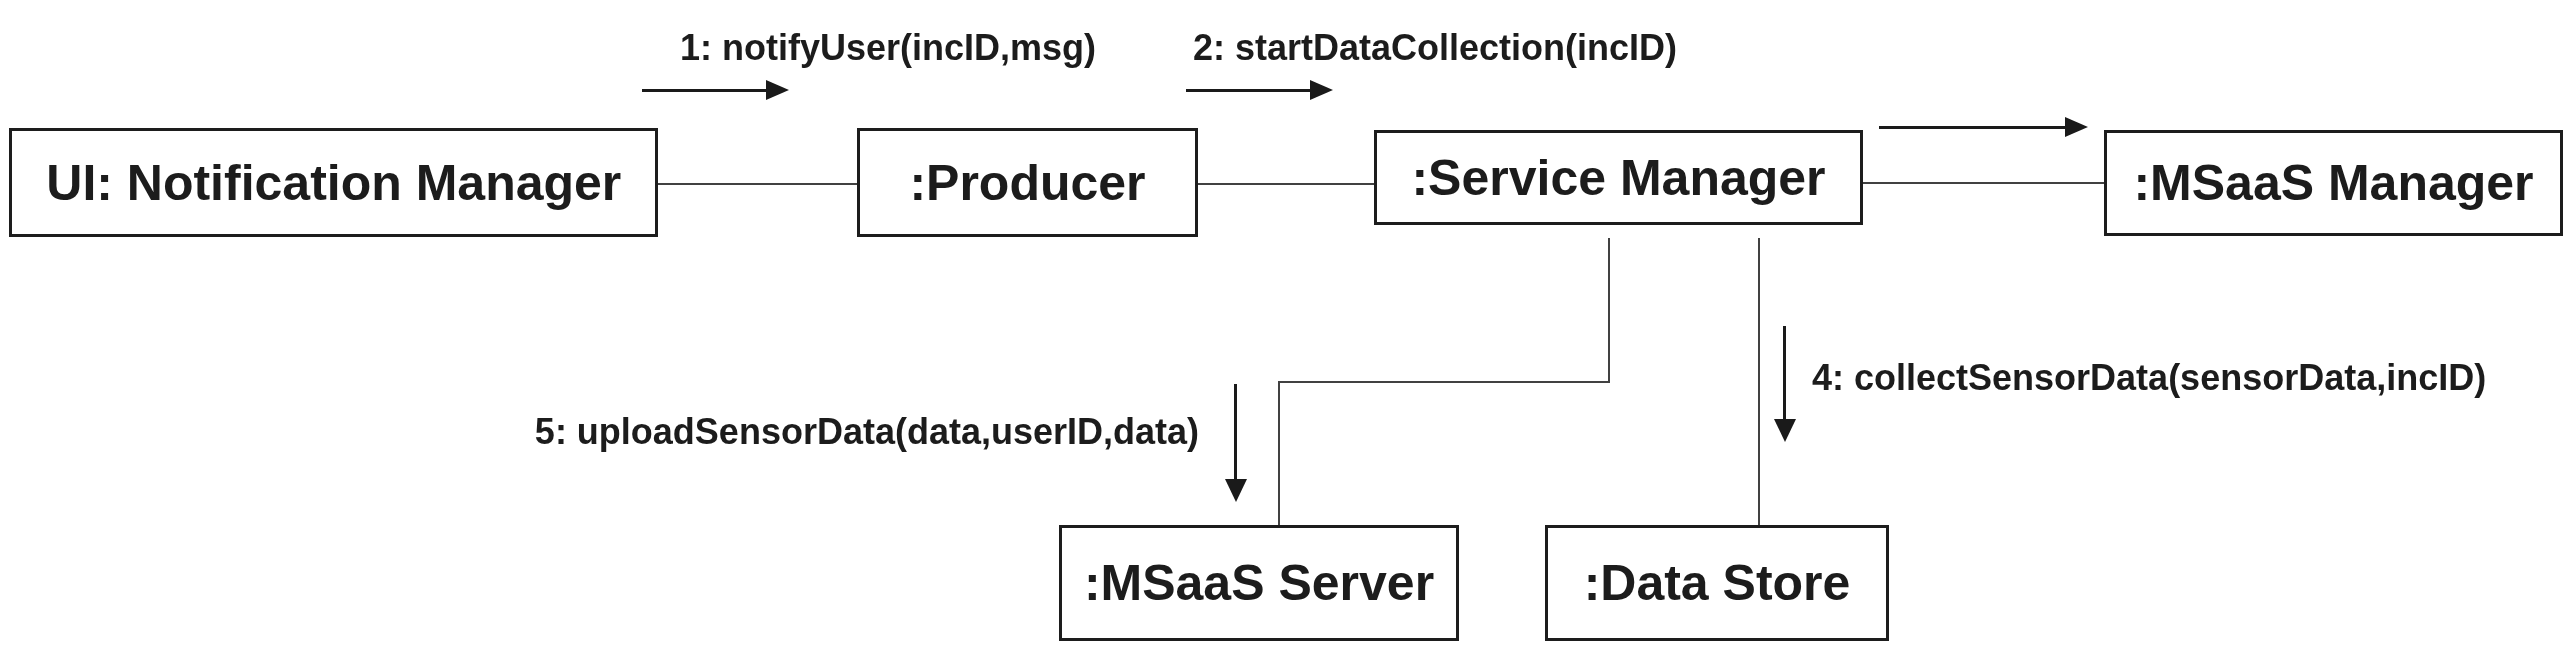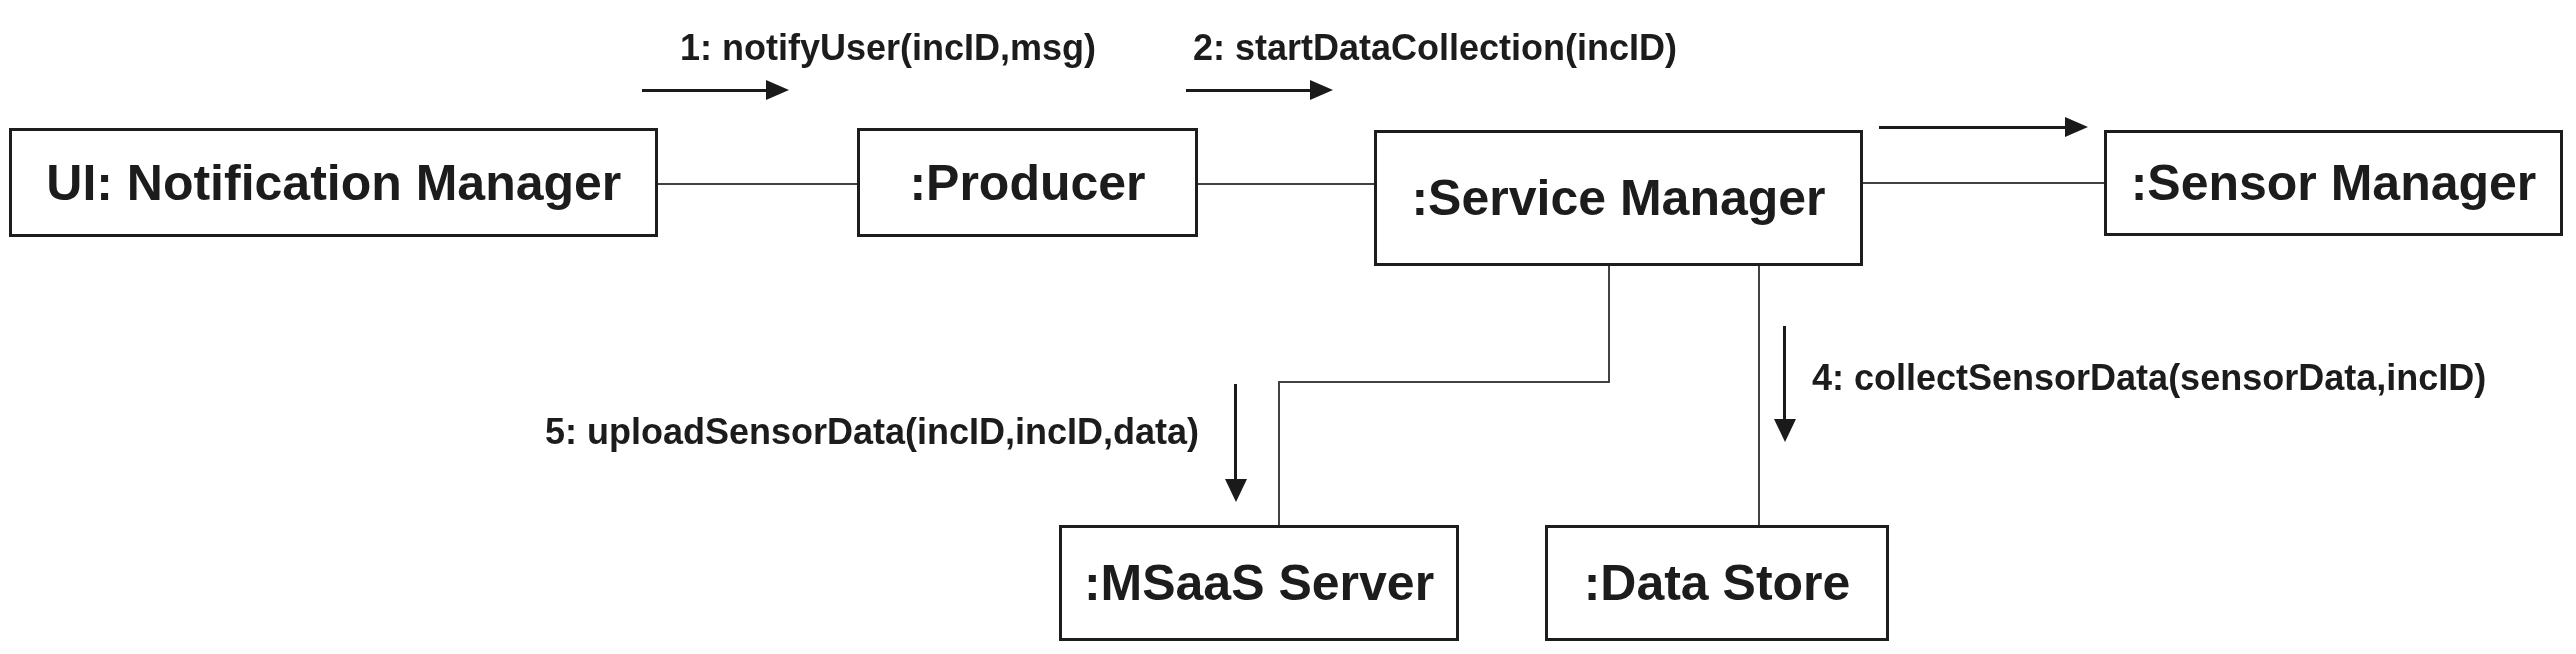--- a/index.html
+++ b/index.html
@@ -22,21 +22,21 @@
     background: #ffffff;
     display: flex;
     align-items: center;
     justify-content: center;
     font-size: 50px;
     color: #1c1c1c;
     white-space: nowrap;
   }
   .node-ui       { left: 9.3px;   top: 128px; width: 649px; height: 109px; }
   .node-producer { left: 857px; top: 128px; width: 341px; height: 109px; }
-  .node-service  { left: 1374px; top: 130px; width: 489px; height: 136px; }
+  .node-service  { left: 1374px; top: 130px; width: 489px; height: 95px; }
   .node-sensor   { left: 2104px; top: 130px; width: 459px; height: 106px; }
   .node-msaas    { left: 1059px; top: 525px; width: 400px; height: 116px; }
   .node-datastore{ left: 1545px; top: 525px; width: 344px; height: 116px; }
 
   
   .link {
     position: absolute;
     background: #414141;
   }
   .link-h { height: 2.3px; }
@@ -125,33 +125,33 @@
     <div class="head-down"></div>
   </div>
   <div class="arrow arrow-5">
     <div class="shaft-v"></div>
     <div class="head-down"></div>
   </div>
 
   <div class="msg-label msg-label-1">1: notifyUser(incID,msg)</div>
   <div class="msg-label msg-label-2">2: startDataCollection(incID)</div>
   <div class="msg-label msg-label-4">4: collectSensorData(sensorData,incID)</div>
-  <div class="msg-label msg-label-5">5: uploadSensorData(incID,incID,data)</div>
+  <div class="msg-label msg-label-5">5: uploadSensorData(data,userID,data)</div>
 
   <div class="node node-producer">
     <span>:Producer</span>
   </div>
   <div class="node node-ui">
     <span>UI: Notification Manager</span>
   </div>
   <div class="node node-service">
     <span>:Service Manager</span>
   </div>
   <div class="node node-sensor">
-    <span>:Sensor Manager</span>
+    <span>:MSaaS Manager</span>
   </div>
   <div class="node node-msaas">
     <span>:MSaaS Server</span>
   </div>
   <div class="node node-datastore">
     <span>:Data Store</span>
   </div>
 
 </div>
 

